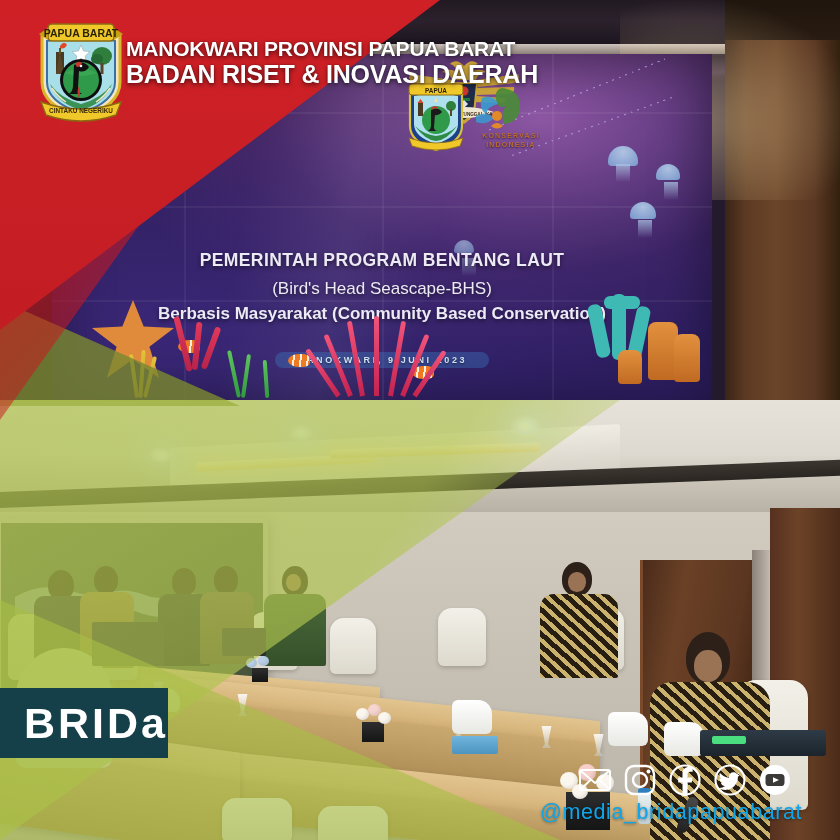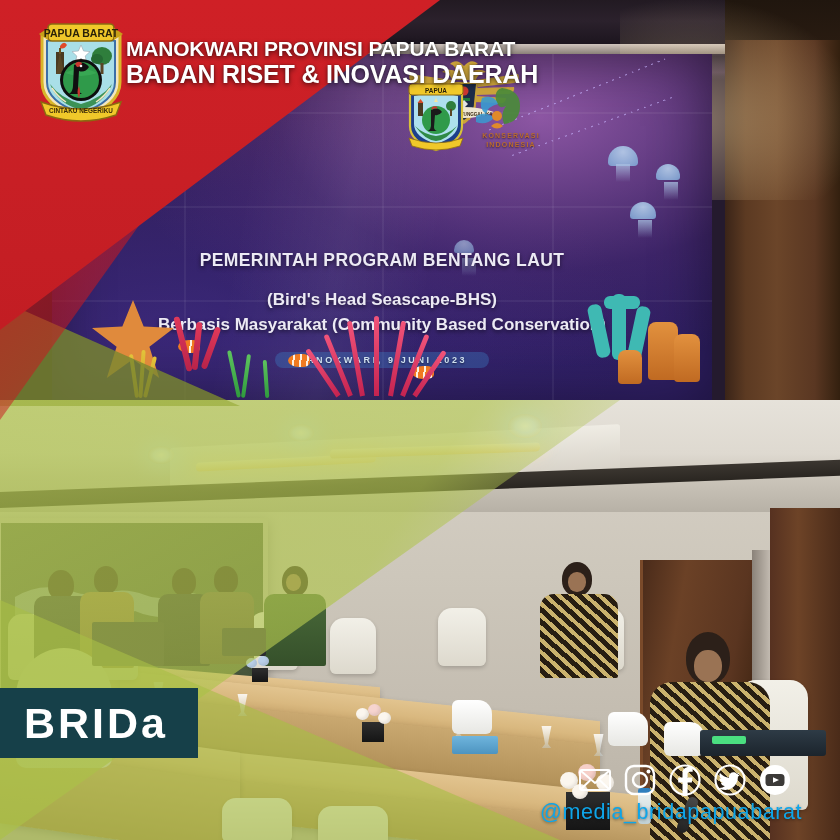--- a/index.html
+++ b/index.html
@@ -85,21 +85,21 @@
   }
   .pb-small { position:absolute; left: 55px; top: 22px; width: 58px; height: 72px; }
 
   
   .banner-text {
     position:absolute; left: 0; top: 196px; width: 660px; text-align:center;
     color: #eceaf4;
     text-shadow: 0 2px 4px rgba(0,0,0,0.55);
   }
   .bt-l1 { font-size: 17.5px; font-weight: 700; letter-spacing: 0.4px; }
-  .bt-l2 { font-size: 17px; font-weight: 700; margin-top: 19px; }
+  .bt-l2 { font-size: 17px; font-weight: 400; margin-top: 8px; }
   .bt-l3 { font-size: 17px; font-weight: 700; margin-top: 5px; }
   .banner-date {
     position:absolute; left: 0; top: 295px; width: 660px; text-align:center;
   }
   .banner-date span {
     display:inline-block; padding: 3px 22px; border-radius: 10px;
     background: rgba(60,120,190,0.40);
     color:#cfe0ef; font-size: 9px; font-weight:700; letter-spacing: 2.6px;
     text-shadow: 0 1px 2px rgba(0,0,0,.5);
   }
@@ -329,21 +329,21 @@
   .hdr-text {
     position:absolute; left: 126px; top: 36px; width: 700px;
     color:#fff;
     text-shadow: 0 2px 5px rgba(0,0,0,0.55), 0 0 2px rgba(0,0,0,.4);
   }
   .hdr-l1 { font-size: 21px; font-weight: 700; letter-spacing: -0.2px; line-height: 25px; }
   .hdr-l2 { font-size: 25px; font-weight: 700; letter-spacing: -0.2px; line-height: 27px; }
 
   
   .brida-bar {
-    position:absolute; left:0; top:688px; width:198px; height:70px;
+    position:absolute; left:0; top:688px; width:168px; height:70px;
     background:#164049;
   }
   .brida-bar span {
     position:absolute; left:24px; top:13px;
     color:#fff; font-size: 43px; font-weight: 700; letter-spacing: 3px;
     line-height: 44px;
   }
   .prov-bar {
     position:absolute; left:0; top:757px; width:515px; height:63px;
     background:#164049;

